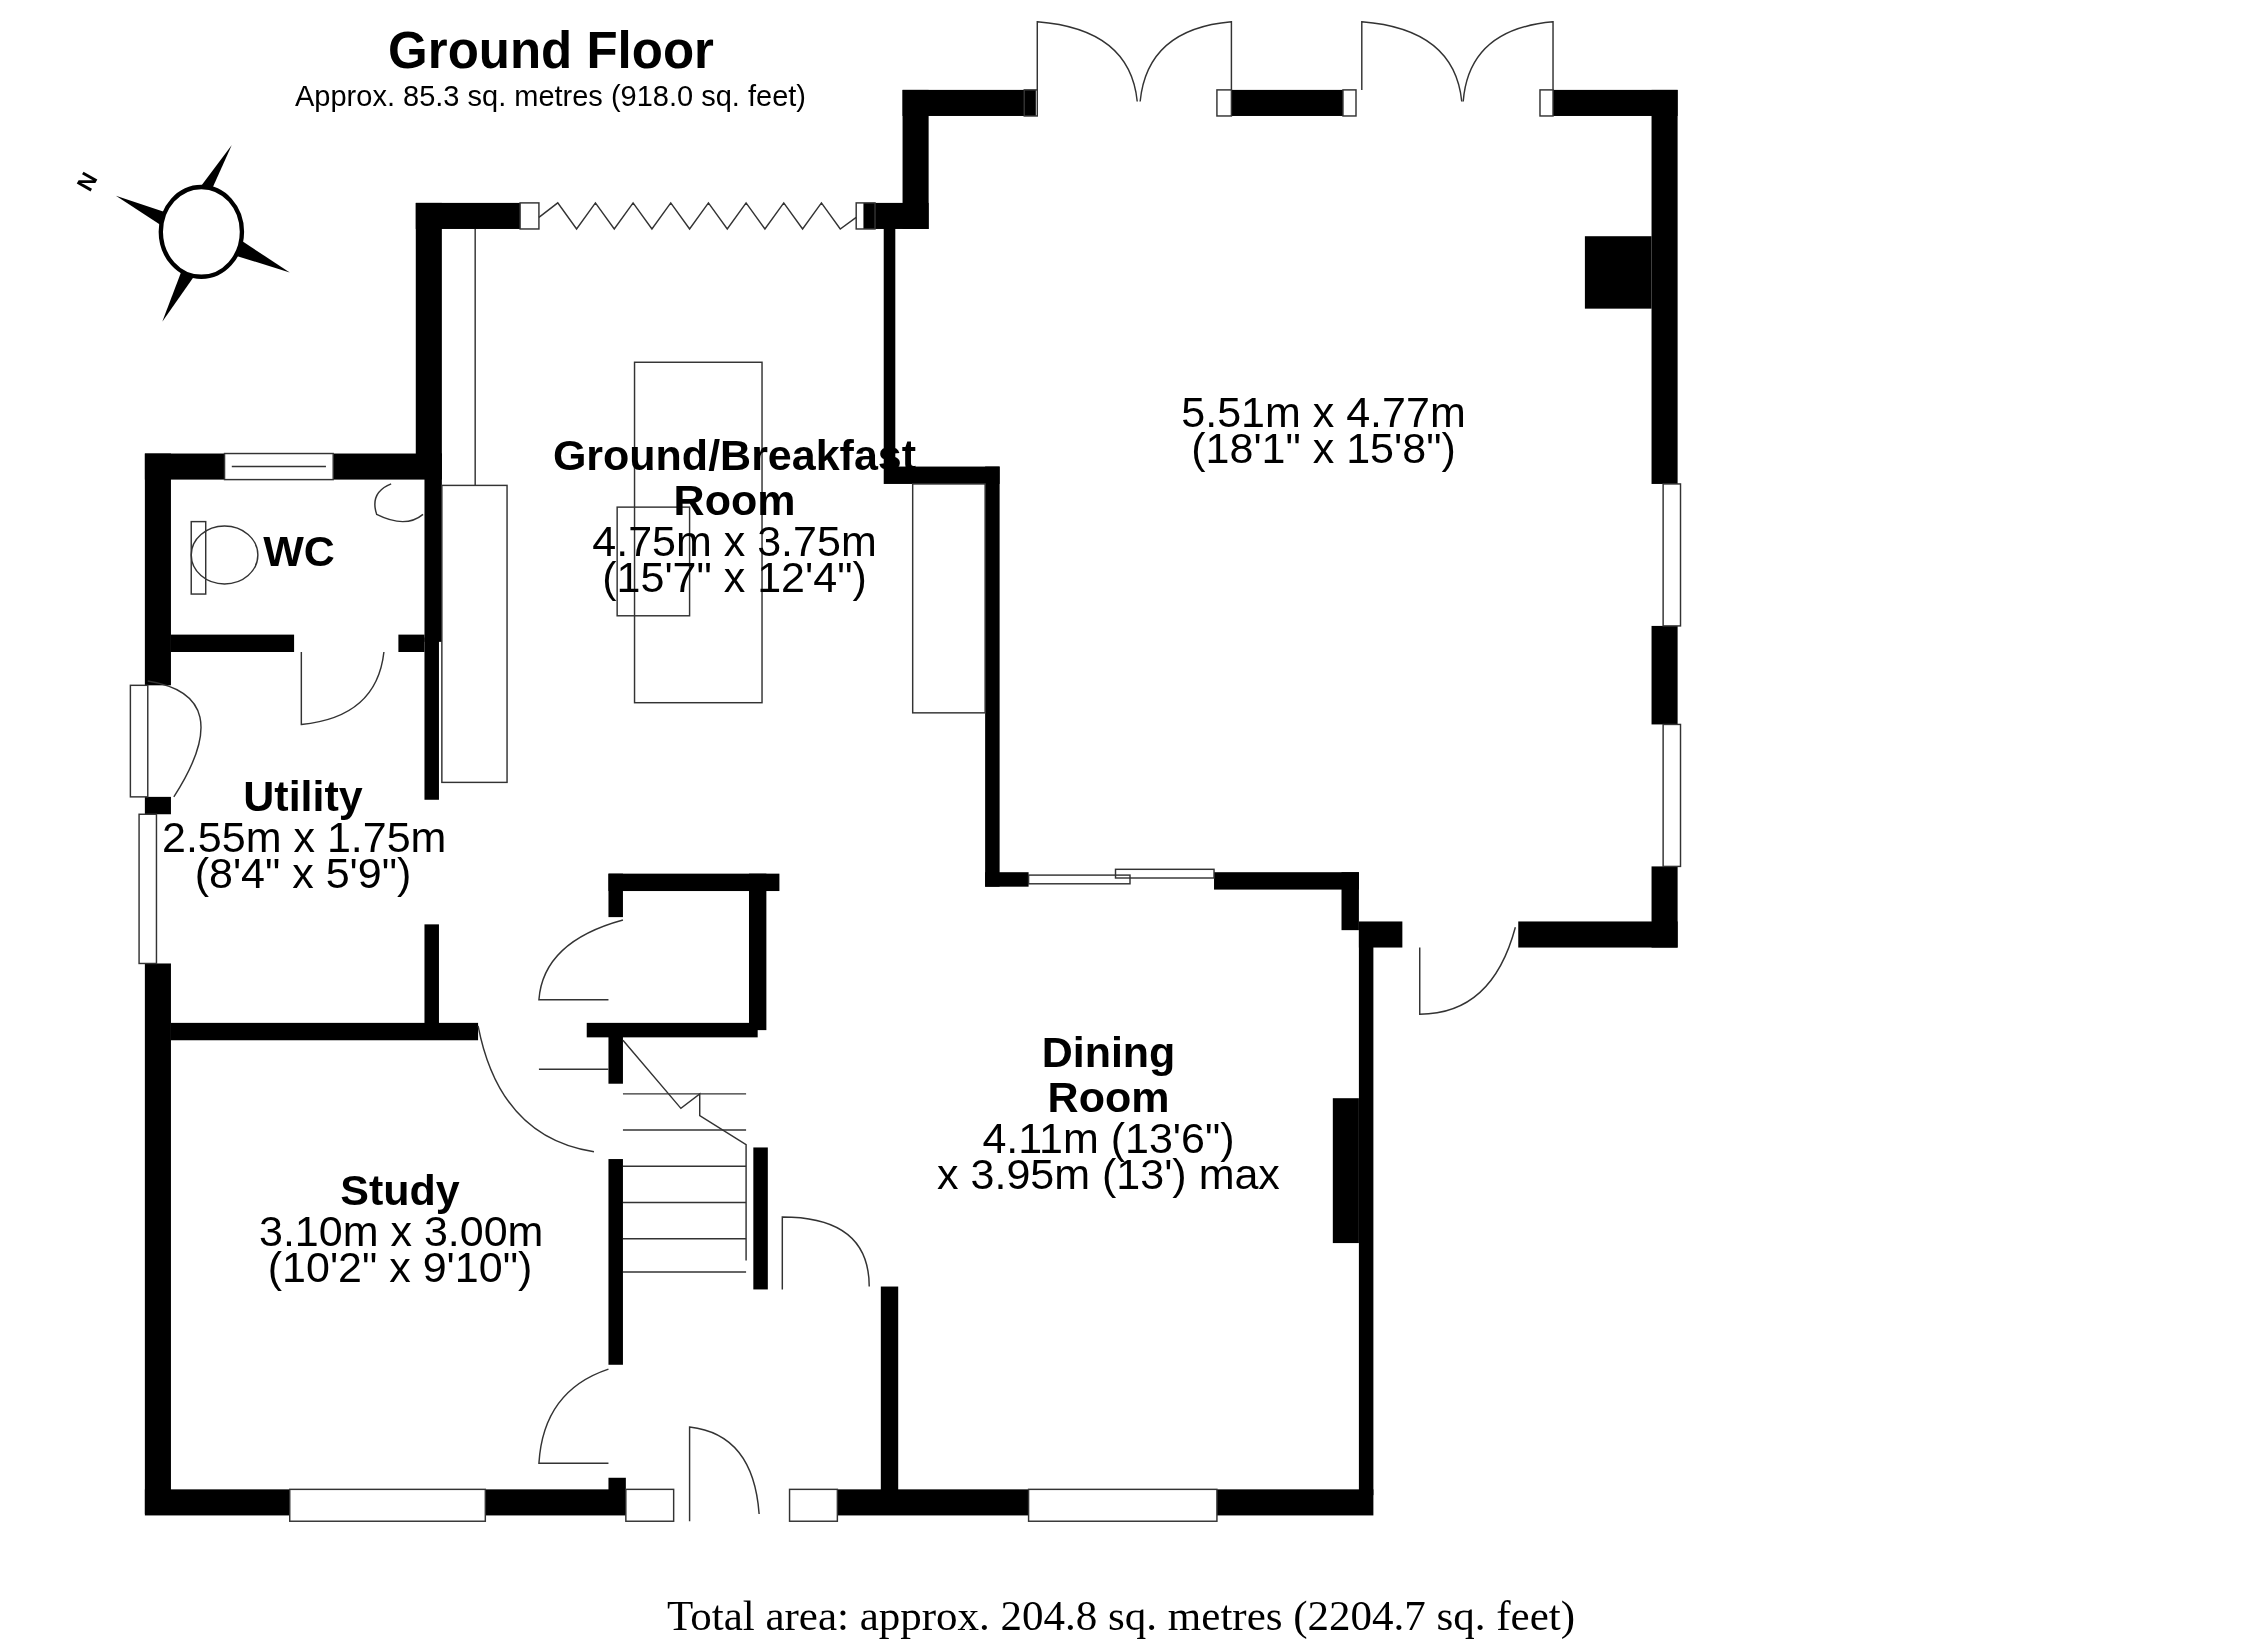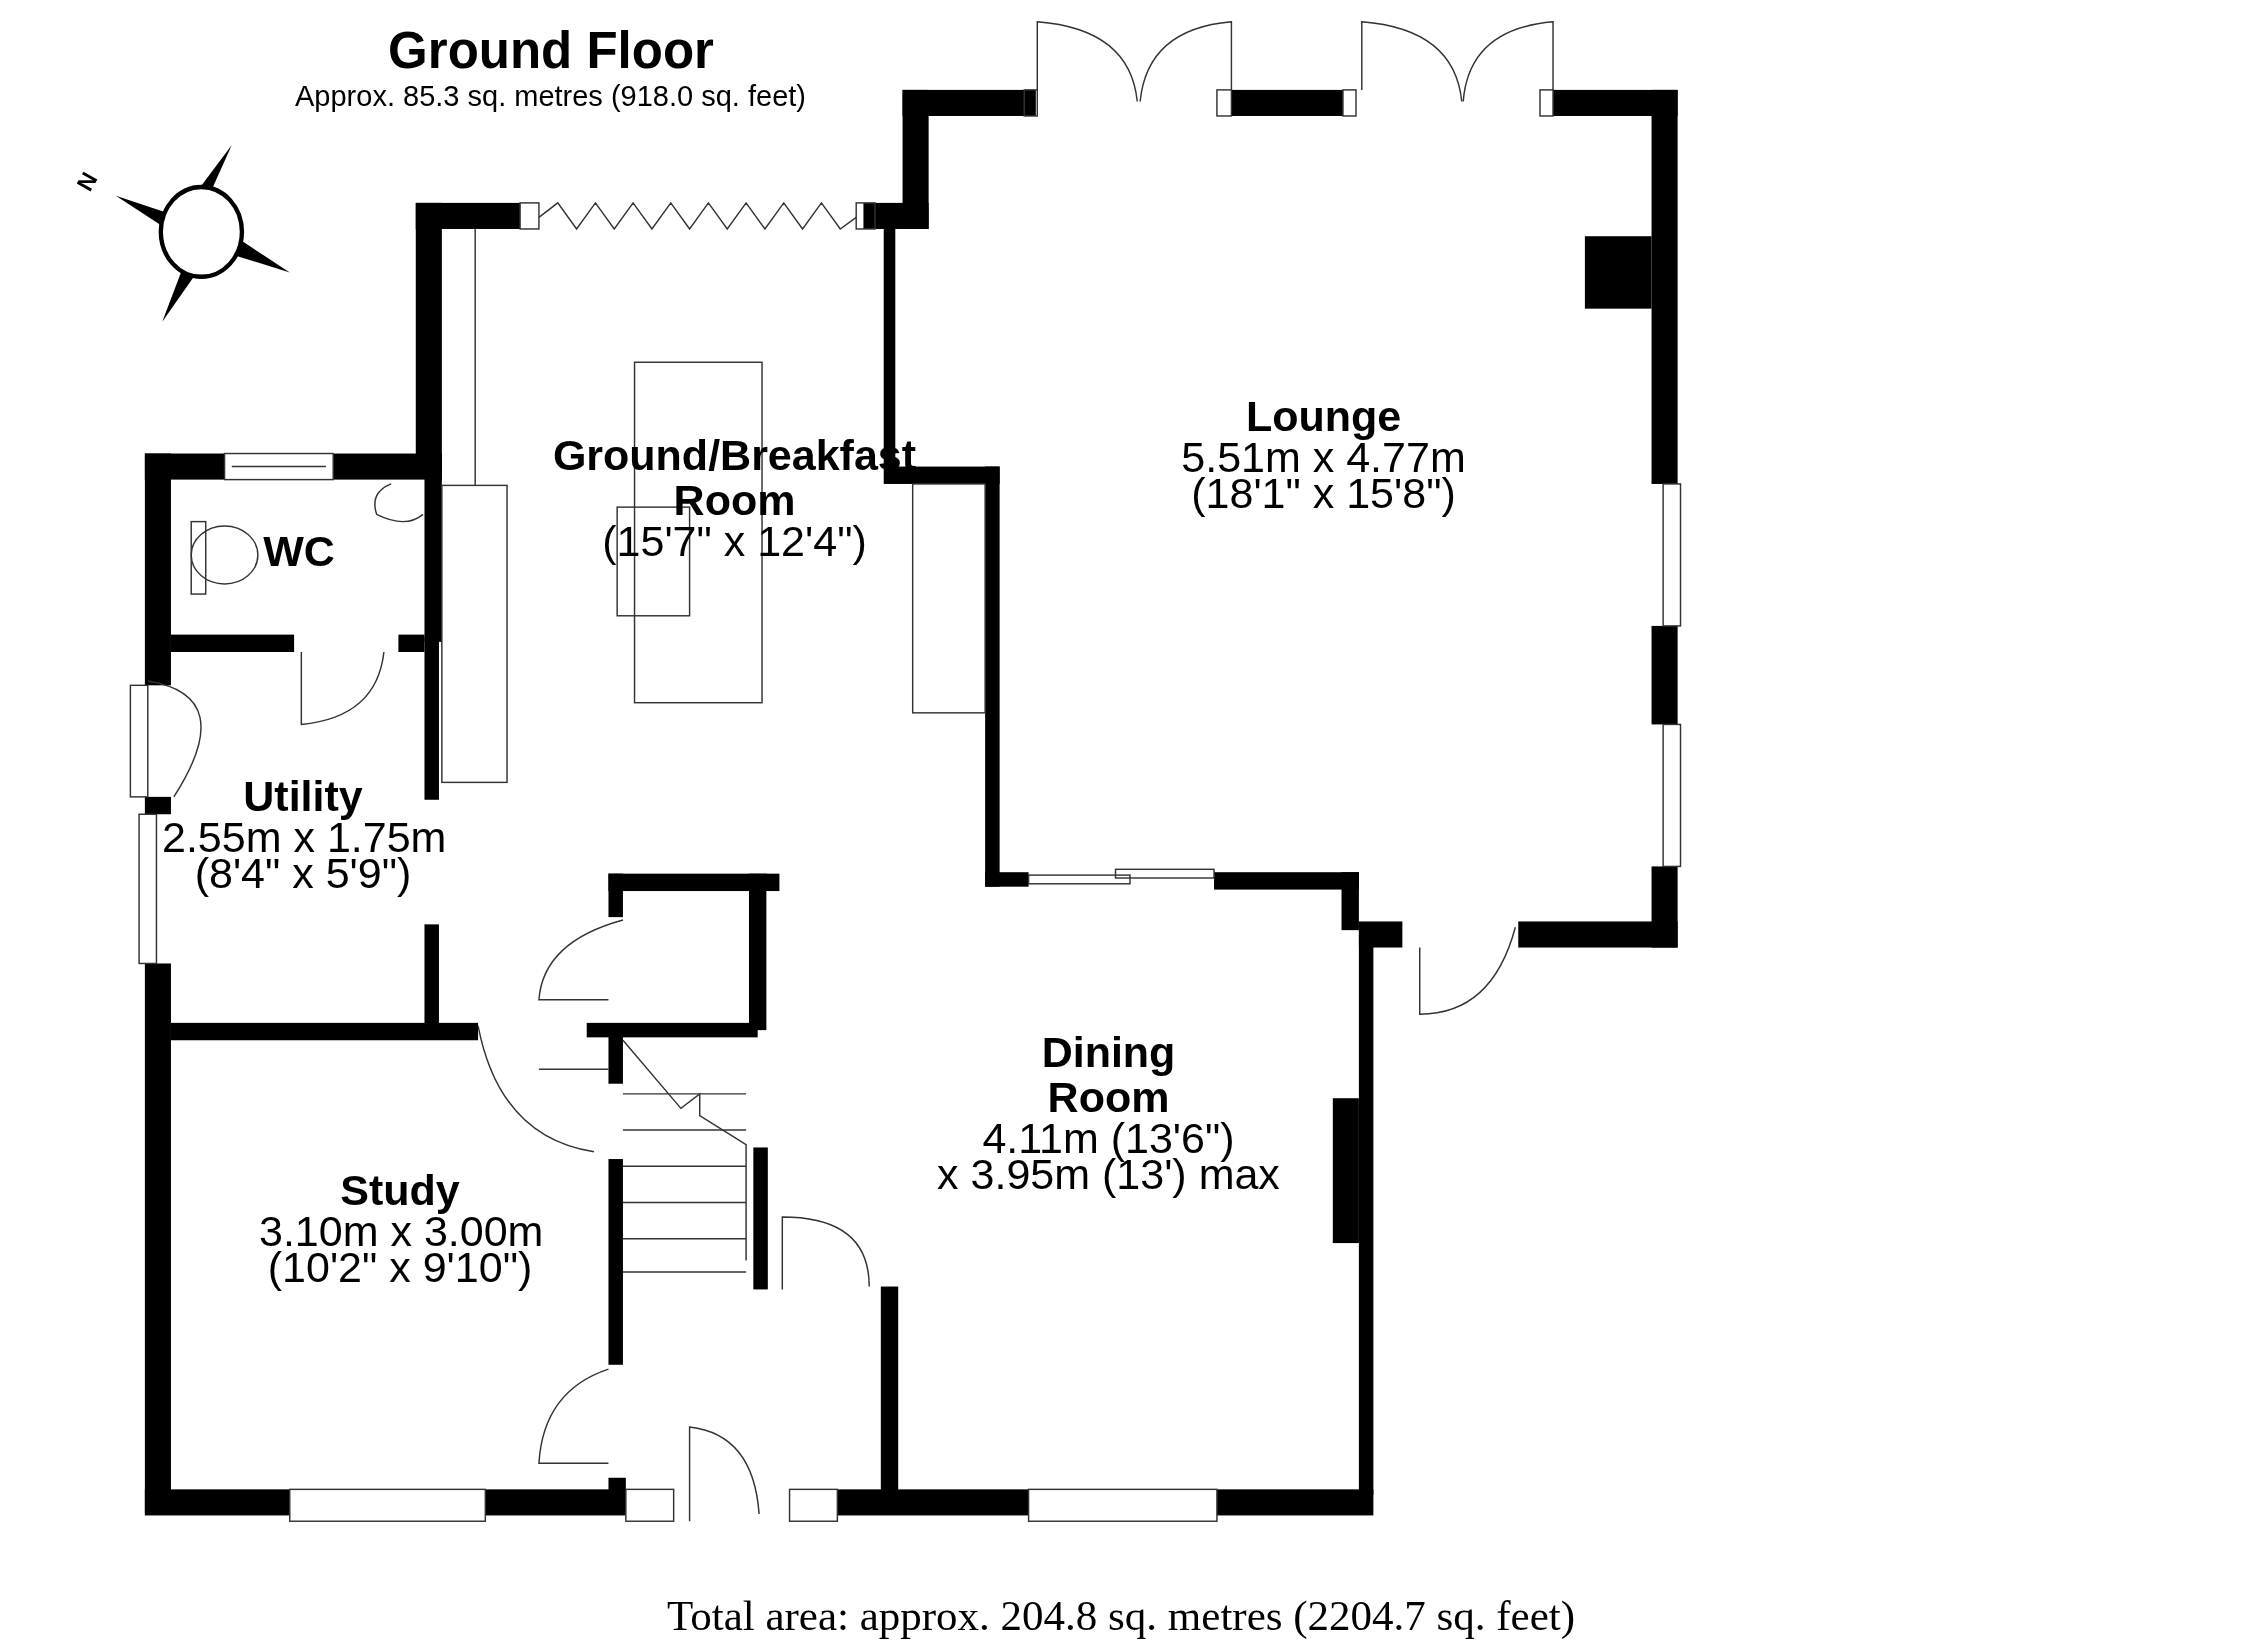--- a/index.html
+++ b/index.html
@@ -141,25 +141,25 @@
     <text x="62" y="133" font-size="16" font-weight="bold" transform="rotate(-60 62 133)" font-family="Liberation Sans, sans-serif">N</text>
   </g>
 </svg>
 
 <div class="txt title" style="left:377px;top:21px;width:348px;">Ground Floor</div>
 <div class="txt sub" style="left:268px;top:80px;width:565px;">Approx. 85.3 sq. metres (918.0 sq. feet)</div>
 
 <div style="position:absolute;left:499px;top:433px;width:471px;">
   <div class="txt rname" style="position:relative;">Ground/Breakfast</div>
   <div class="txt rname" style="position:relative;width:471px;">Room</div>
+  <div class="txt rdim" style="position:relative;width:471px;">4.75m x 3.75m</div>
   <div class="txt rdim" style="position:relative;width:471px;">(15'7" x 12'4")</div>
 </div>
 
 <div style="position:absolute;left:1135px;top:394px;width:377px;">
-  <div class="txt rname" style="position:relative;width:377px;">Lounge</div>
   <div class="txt rdim" style="position:relative;width:377px;">5.51m x 4.77m</div>
   <div class="txt rdim" style="position:relative;width:377px;">(18'1" x 15'8")</div>
 </div>
 
 <div class="txt rname" style="left:252px;top:529px;width:94px;">WC</div>
 
 <div style="position:absolute;left:162px;top:774px;width:282px;">
   <div class="txt rname" style="position:relative;width:282px;">Utility</div>
   <div class="txt rdim" style="position:relative;width:282px;">2.55m x 1.75m</div>
   <div class="txt rdim" style="position:relative;width:282px;">(8'4" x 5'9")</div>

